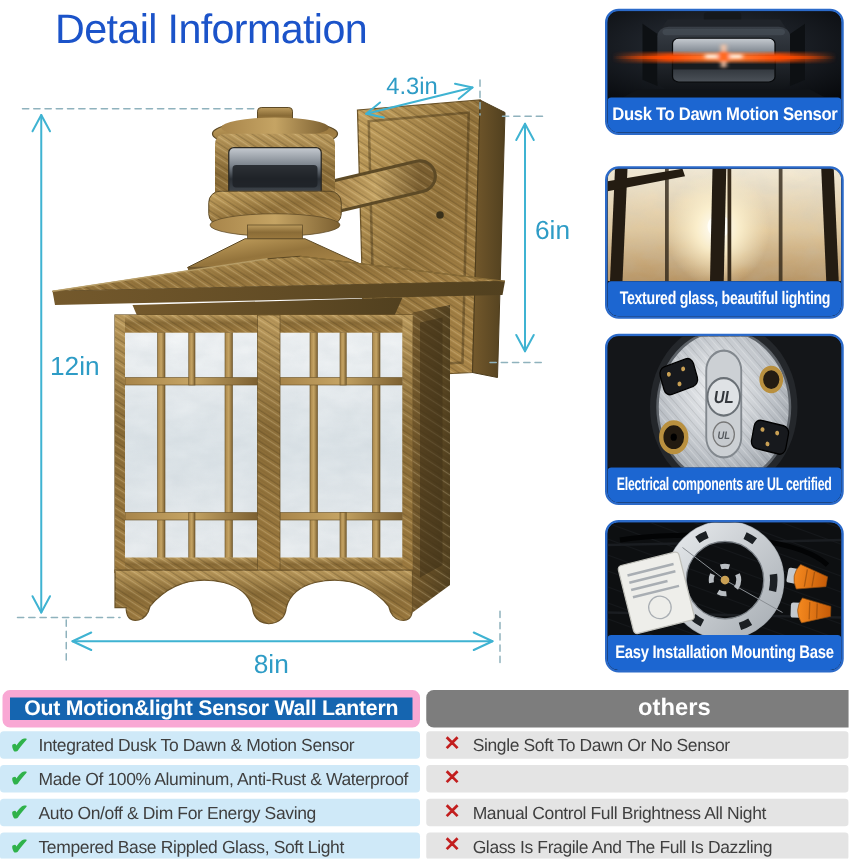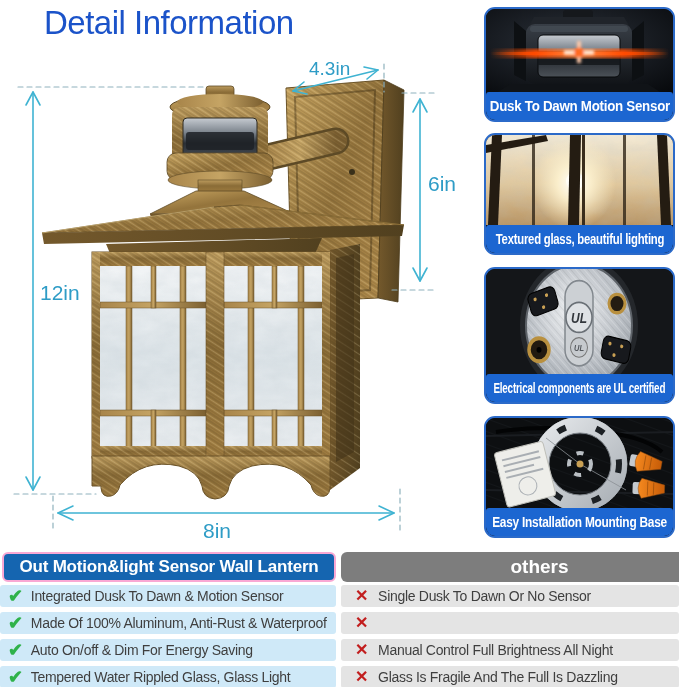--- a/index.html
+++ b/index.html
@@ -15,21 +15,21 @@
   .card-img{flex:1 1 auto;min-height:0}
   .card-img svg{display:block;width:100%;height:100%}
   .card-cap{height:28px;flex:0 0 28px;background:#1c66d1;color:#fff;display:flex;align-items:center;
             justify-content:center;border-radius:3px 3px 8px 8px;font-weight:600;font-size:14.5px;overflow:hidden}
   .card-cap span{display:inline-block;white-space:nowrap;letter-spacing:-.3px}
   .sx92 span{transform:scaleX(.92)} .sx78 span{transform:scaleX(.78)}
   .sx68 span{transform:scaleX(.68)} .sx82 span{transform:scaleX(.82)}
   
   .hdr{position:absolute;top:552px;height:30px;color:#fff;font-weight:700;display:flex;align-items:center;
        justify-content:center;border-radius:6px;box-sizing:border-box;white-space:nowrap}
-  .hdr-left{left:2px;width:334px;background:#1565b0;border:2px solid #f9a8d4;font-size:17px;letter-spacing:-.2px}
+  .hdr-left{left:2px;width:334px;background:#1565b0;border:6px solid #f9a8d4;font-size:17px;letter-spacing:-.2px}
   .hdr-right{left:341px;width:397px;background:#7d7d7d;font-size:19px}
   .row{position:absolute;height:22px;display:flex;align-items:center;border-radius:3px;font-size:14px;
        color:#3f3f3f;letter-spacing:-.3px;white-space:nowrap}
   .row-l{left:0;width:336px;background:#cfe9f8}
   .row-r{left:341px;width:338px;background:#e4e4e4}
   .glyph{font-weight:700;line-height:1}
   .glyph.check{color:#2fb24a;font-size:18px;margin:0 8px 0 8px}
   .glyph.cross{color:#c21e1e;font-size:16px;margin:0 10px 0 14px}
 </style>
 </head>
@@ -194,21 +194,21 @@
       </g>
       <text class="dim" x="40" y="300">12in</text>
       <text class="dim" x="203" y="538">8in</text>
       <text class="dim-sm" x="309" y="75">4.3in</text>
       <text class="dim" x="428" y="191">6in</text>
     </g>
   </svg>
 
   <div class="title">Detail Information</div>
 
-  <div class="card" style="top:7px;height:115px">
+  <div class="card" style="top:7px;height:101px">
     <div class="card-img">
       <svg viewBox="0 0 187 83" preserveAspectRatio="none">
         <defs>
           <radialGradient id="c1bg" cx="0.45" cy="0.4" r="0.8">
             <stop offset="0" stop-color="#2b313a"></stop>
               <stop offset="1" stop-color="#07090c"></stop>
           </radialGradient>
           <linearGradient id="c1body" x1="0" y1="0" x2="0" y2="1">
             <stop offset="0" stop-color="#383e46"></stop>
               <stop offset="1" stop-color="#111418"></stop>
@@ -393,26 +393,26 @@
   <div class="row row-l" style="top:612px">
     <span class="glyph check">✔</span>
     <span>Made Of 100% Aluminum, Anti-Rust &amp; Waterproof</span>
   </div>
   <div class="row row-l" style="top:639px">
     <span class="glyph check">✔</span>
     <span>Auto On/off &amp; Dim For Energy Saving</span>
   </div>
   <div class="row row-l" style="top:666px">
     <span class="glyph check">✔</span>
-    <span>Tempered Water Rippled Glass, Glass Light</span>
+    <span>Tempered Base Rippled Glass, Soft Light</span>
   </div>
 
   <div class="row row-r" style="top:585px">
     <span class="glyph cross">✕</span>
-    <span>Single Dusk To Dawn Or No Sensor</span>
+    <span>Single Soft To Dawn Or No Sensor</span>
   </div>
   <div class="row row-r" style="top:612px">
     <span class="glyph cross">✕</span>
   </div>
   <div class="row row-r" style="top:639px">
     <span class="glyph cross">✕</span>
     <span>Manual Control Full Brightness All Night</span>
   </div>
   <div class="row row-r" style="top:666px">
     <span class="glyph cross">✕</span>

